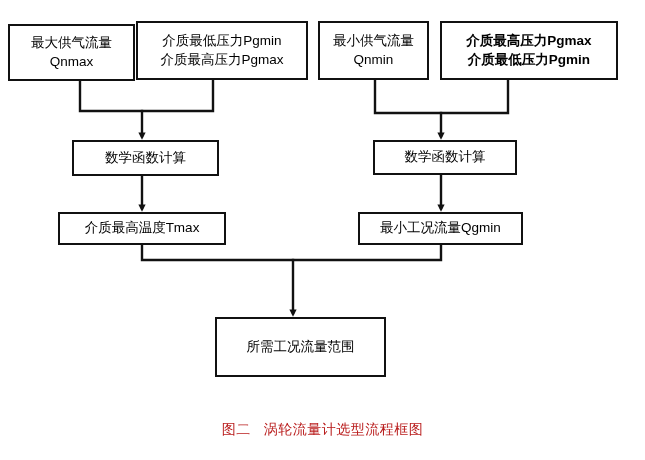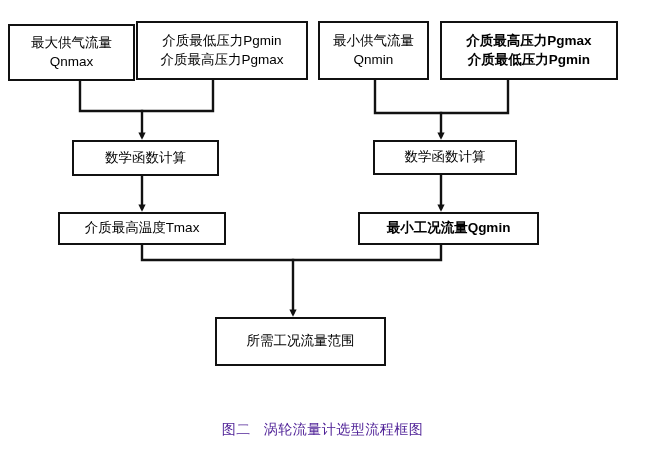--- a/index.html
+++ b/index.html
@@ -46,41 +46,41 @@
   
   #node-qnmax      { left: 8px;   top: 24px;  width: 127px; height: 57px; }
   #node-pgmin-tmax { left: 136px; top: 21px;  width: 172px; height: 59px; }
   #node-qnmin      { left: 318px; top: 21px;  width: 111px; height: 59px; }
   #node-pgmax-tmin { left: 440px; top: 21px;  width: 178px; height: 59px; font-weight: bold; }
   
   #node-calc-left  { left: 72px;  top: 140px; width: 147px; height: 36px; }
   #node-calc-right { left: 373px; top: 140px; width: 144px; height: 35px; }
   
   #node-qgmax      { left: 58px;  top: 212px; width: 168px; height: 33px; }
-  #node-qgmin      { left: 358px; top: 212px; width: 181px; height: 33px; font-weight: bold; }
+  #node-qgmin      { left: 358px; top: 212px; width: 165px; height: 33px; }
   
-  #node-range      { left: 215px; top: 317px; width: 171px; height: 49px; }
+  #node-range      { left: 215px; top: 317px; width: 171px; height: 60px; }
 
   #connectors {
     position: absolute;
     left: 0;
     top: 0;
     width: 645px;
     height: 460px;
     pointer-events: none;
   }
   #caption {
     position: absolute;
     left: 0;
     top: 421px;
     width: 645px;
     text-align: center;
     font-size: 14px;
     letter-spacing: 0.5px;
-    color: #4c1d95;
+    color: #b91c1c;
     white-space: pre;
   }
 </style>
 </head>
 <body>
 
 <div id="diagram-root">
 
   <svg id="connectors" viewBox="0 0 645 460" width="645" height="460" aria-hidden="true">
     <defs>

